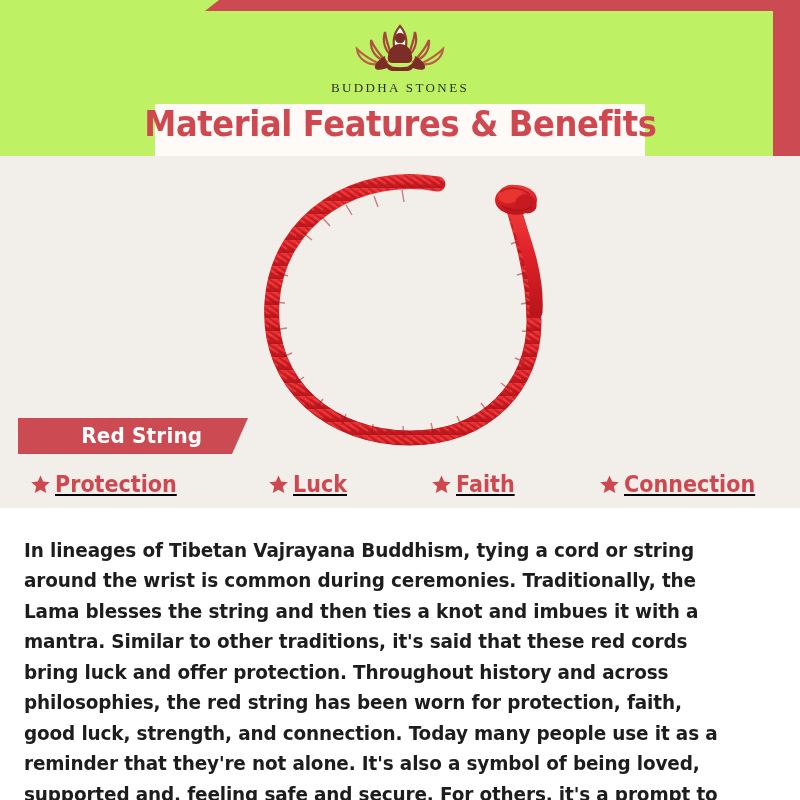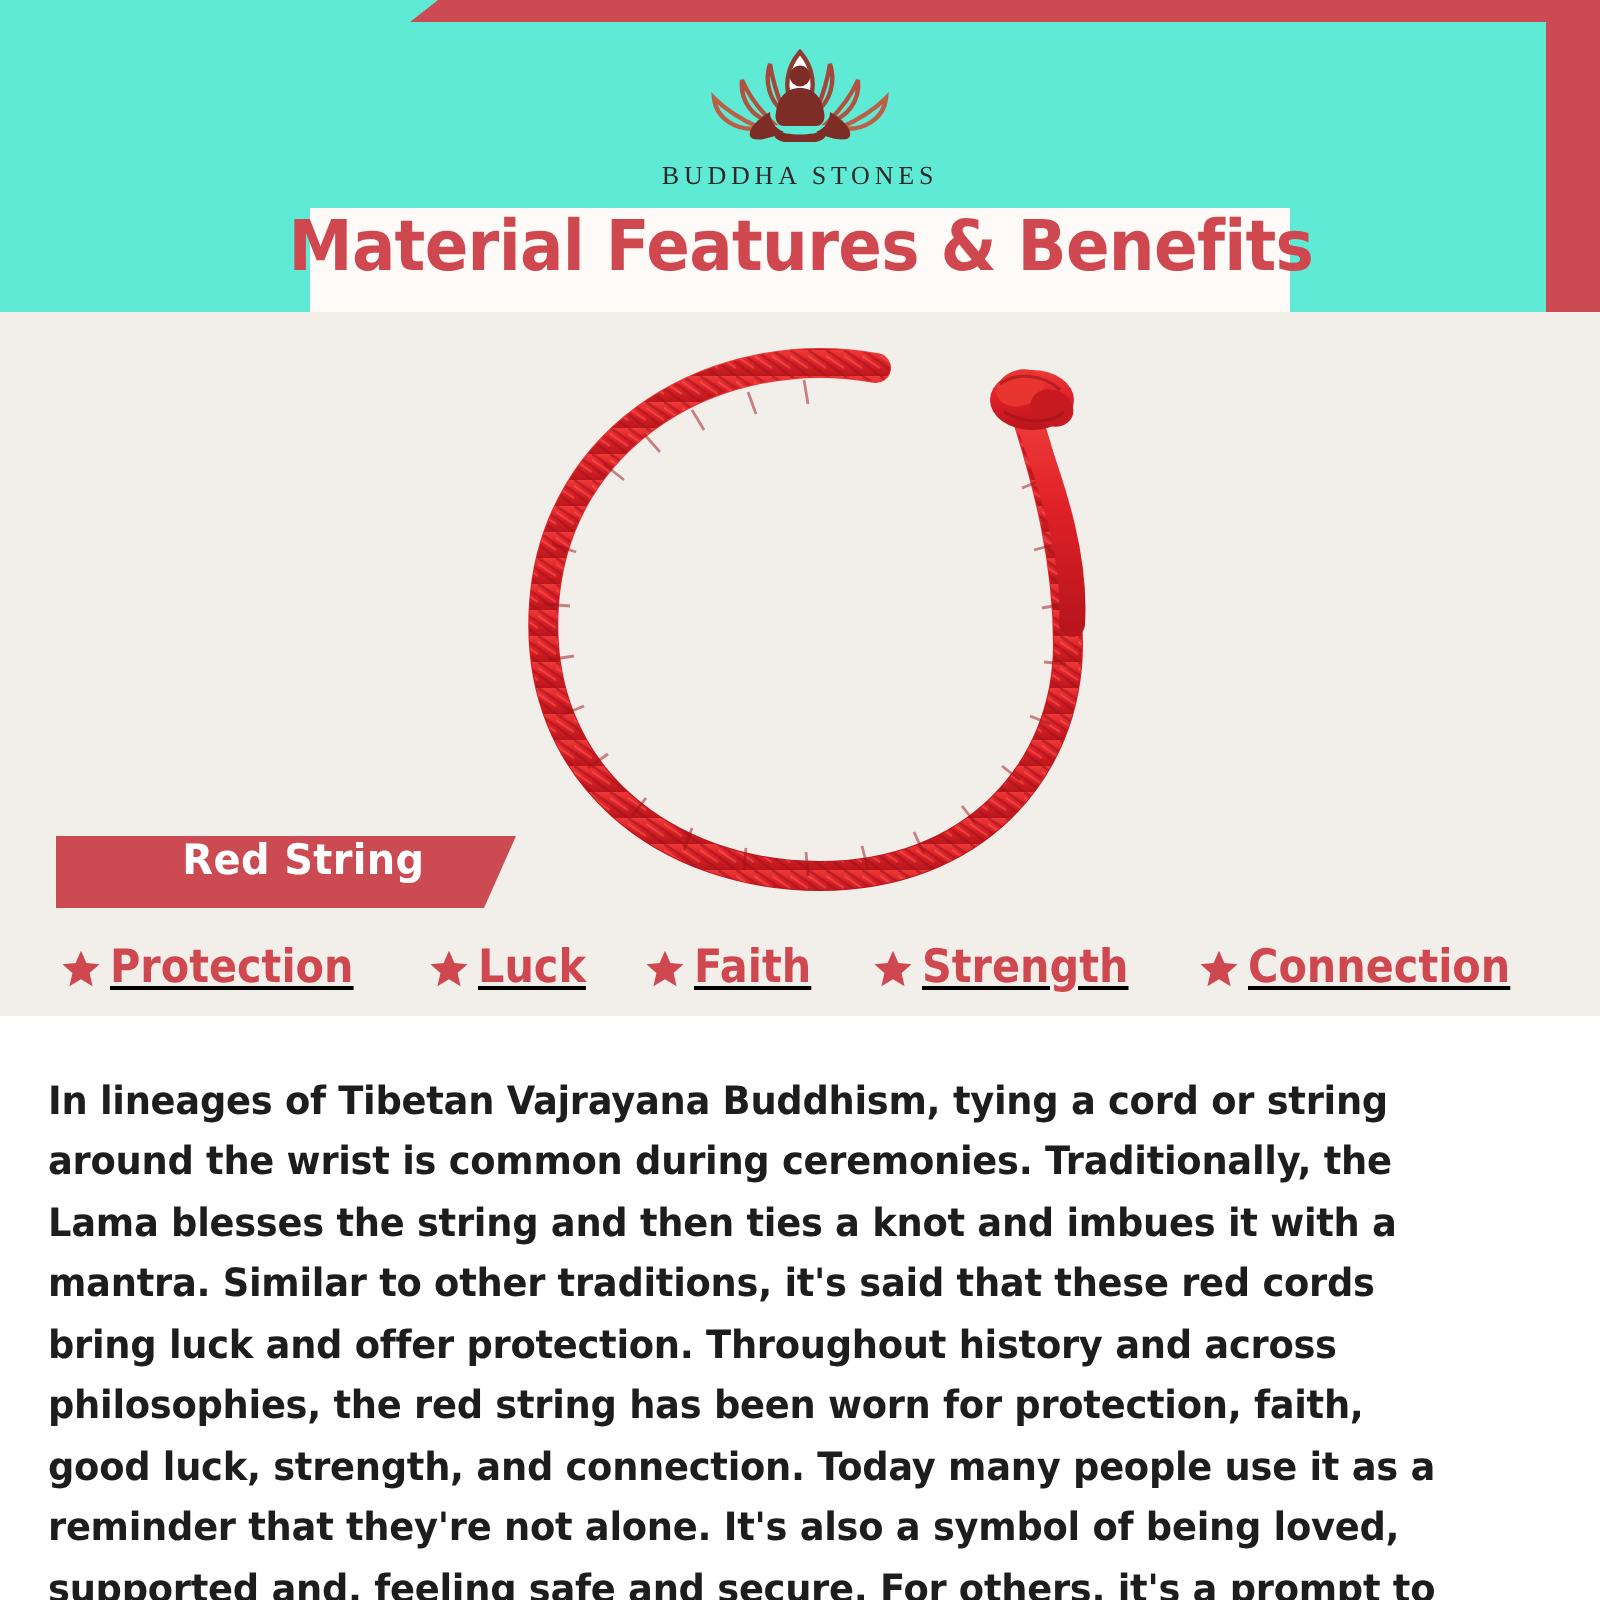--- a/index.html
+++ b/index.html
@@ -10,21 +10,21 @@
     width: 800px;
     height: 800px;
     overflow: hidden;
     font-family: "Liberation Sans", sans-serif;
     background: #ffffff;
   }
   #poster {
     position: relative;
     width: 800px;
     height: 800px;
-    background: #5eead4;
+    background: #bef264;
     overflow: hidden;
   }
 
   
   .band-top {
     position: absolute;
     top: 0;
     left: 205px;
     width: 595px;
     height: 11px;
@@ -115,21 +115,21 @@
   
   .ribbon {
     position: absolute;
     top: 418px;
     left: 18px;
     width: 230px;
     height: 36px;
     background: #cc4b52;
     clip-path: polygon(0 0, 100% 0, calc(100% - 16px) 100%, 0 100%);
     display: flex;
-    margin-left: 10px;
+    align-items: center;
   }
   .ribbon-text {
     margin-left: 60px;
     color: #ffffff;
     font-family: "DejaVu Sans", sans-serif;
     font-weight: bold;
     font-size: 21px;
     letter-spacing: 0.2px;
     transform: scaleX(0.95);
   }
@@ -285,26 +285,20 @@
     <div class="feature">
       <svg class="star" viewBox="0 0 24 24">
         <polygon points="12,1.6 15.1,8.6 22.6,9.3 16.9,14.3 18.6,21.8 12,17.9 5.4,21.8 7.1,14.3 1.4,9.3 8.9,8.6" fill="#d0484f"></polygon>
       </svg>
       <span class="feature-label">Faith</span>
     </div>
     <div class="feature">
       <svg class="star" viewBox="0 0 24 24">
         <polygon points="12,1.6 15.1,8.6 22.6,9.3 16.9,14.3 18.6,21.8 12,17.9 5.4,21.8 7.1,14.3 1.4,9.3 8.9,8.6" fill="#d0484f"></polygon>
       </svg>
-      <span class="feature-label">Strength</span>
-    </div>
-    <div class="feature">
-      <svg class="star" viewBox="0 0 24 24">
-        <polygon points="12,1.6 15.1,8.6 22.6,9.3 16.9,14.3 18.6,21.8 12,17.9 5.4,21.8 7.1,14.3 1.4,9.3 8.9,8.6" fill="#d0484f"></polygon>
-      </svg>
       <span class="feature-label">Connection</span>
     </div>
   </div>
 
   <div class="body-panel">
     <p class="body-text">In lineages of Tibetan Vajrayana Buddhism, tying a cord or string around the wrist is common during ceremonies. Traditionally, the Lama blesses the string and then ties a knot and imbues it with a mantra. Similar to other traditions, it's said that these red cords bring luck and offer protection. Throughout history and across philosophies, the red string has been worn for protection, faith, good luck, strength, and connection. Today many people use it as a reminder that they're not alone. It's also a symbol of being loved, supported and, feeling safe and secure. For others, it's a prompt to stay positive while facing any adversity.</p>
   </div>
 
 </div>
 

